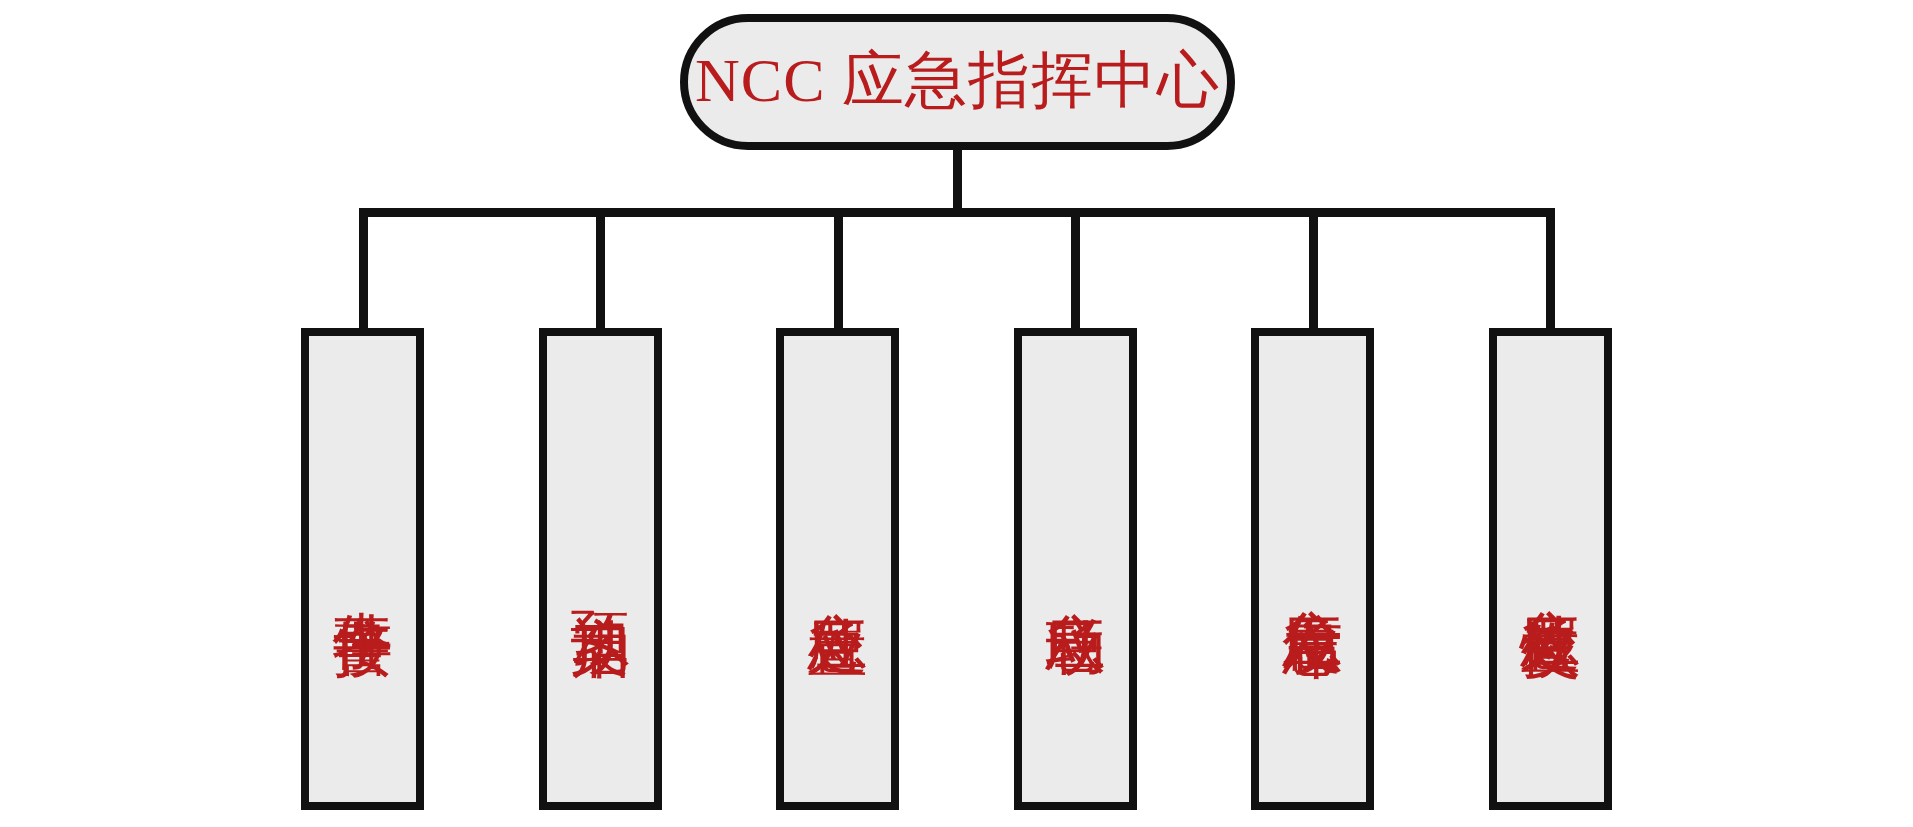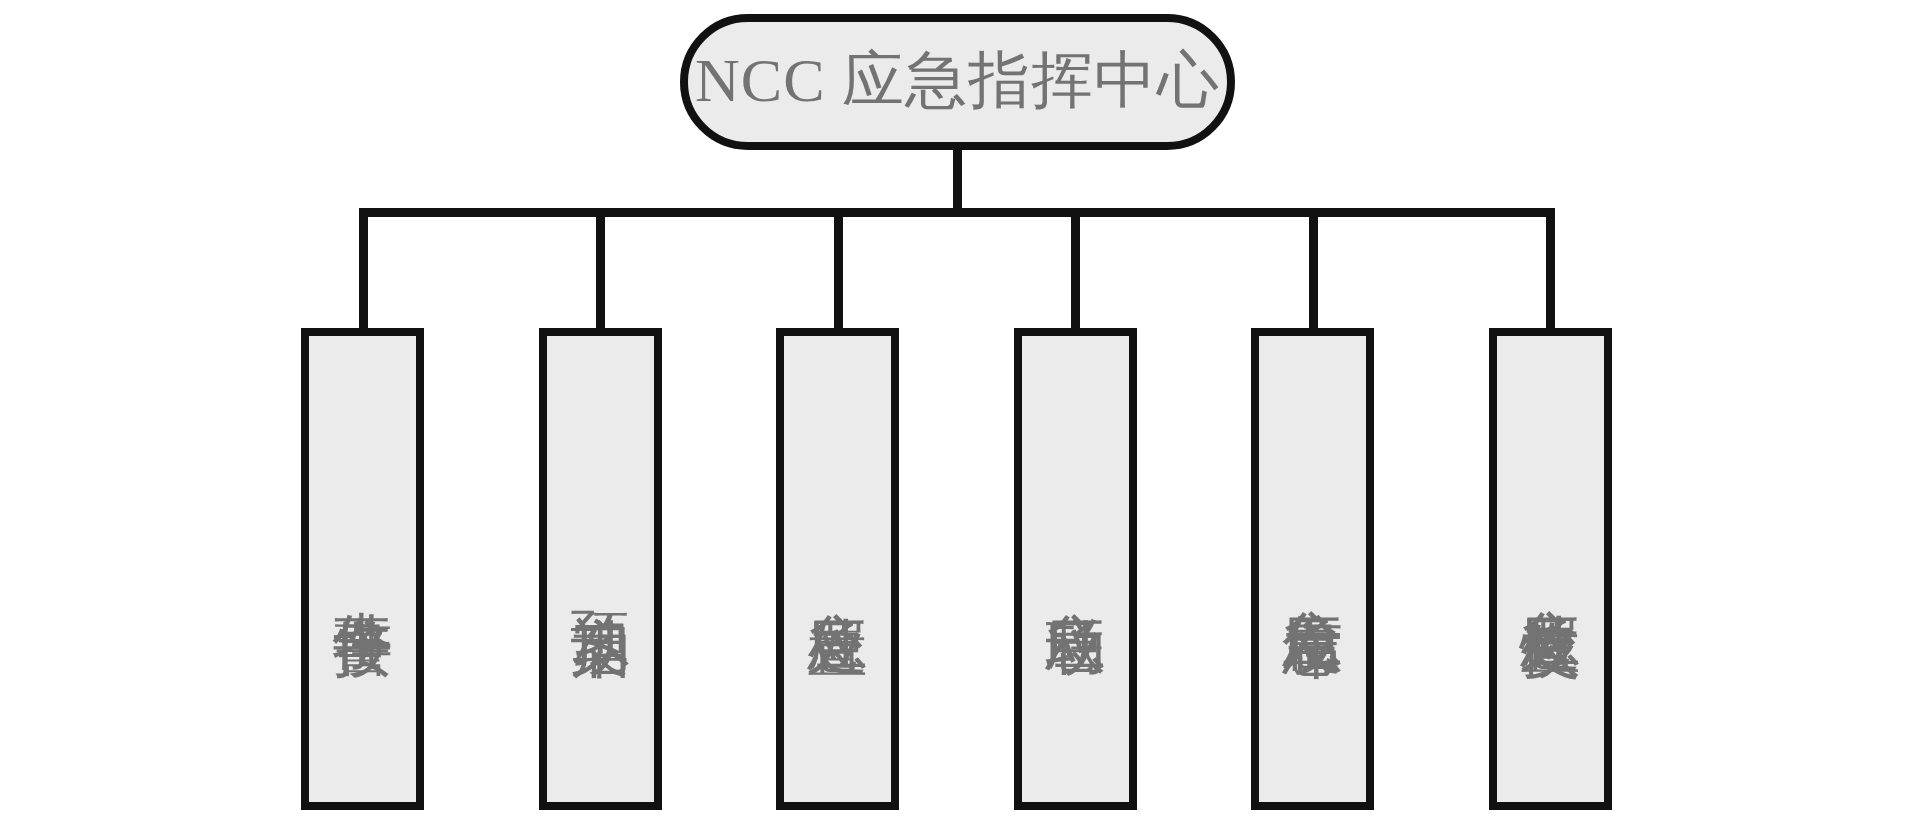--- a/index.html
+++ b/index.html
@@ -7,21 +7,21 @@
     padding: 0;
     background: #ffffff;
   }
   .canvas {
     position: relative;
     width: 1913px;
     height: 827px;
     background: #ffffff;
     overflow: hidden;
     font-family: "Liberation Serif", "DejaVu Serif", serif;
-    color: #737373;
+    color: #b91c1c;
   }
   
   .root-node {
     position: absolute;
     left: 680px;
     top: 14px;
     width: 555px;
     height: 136px;
     box-sizing: border-box;
     background: #ebebeb;

